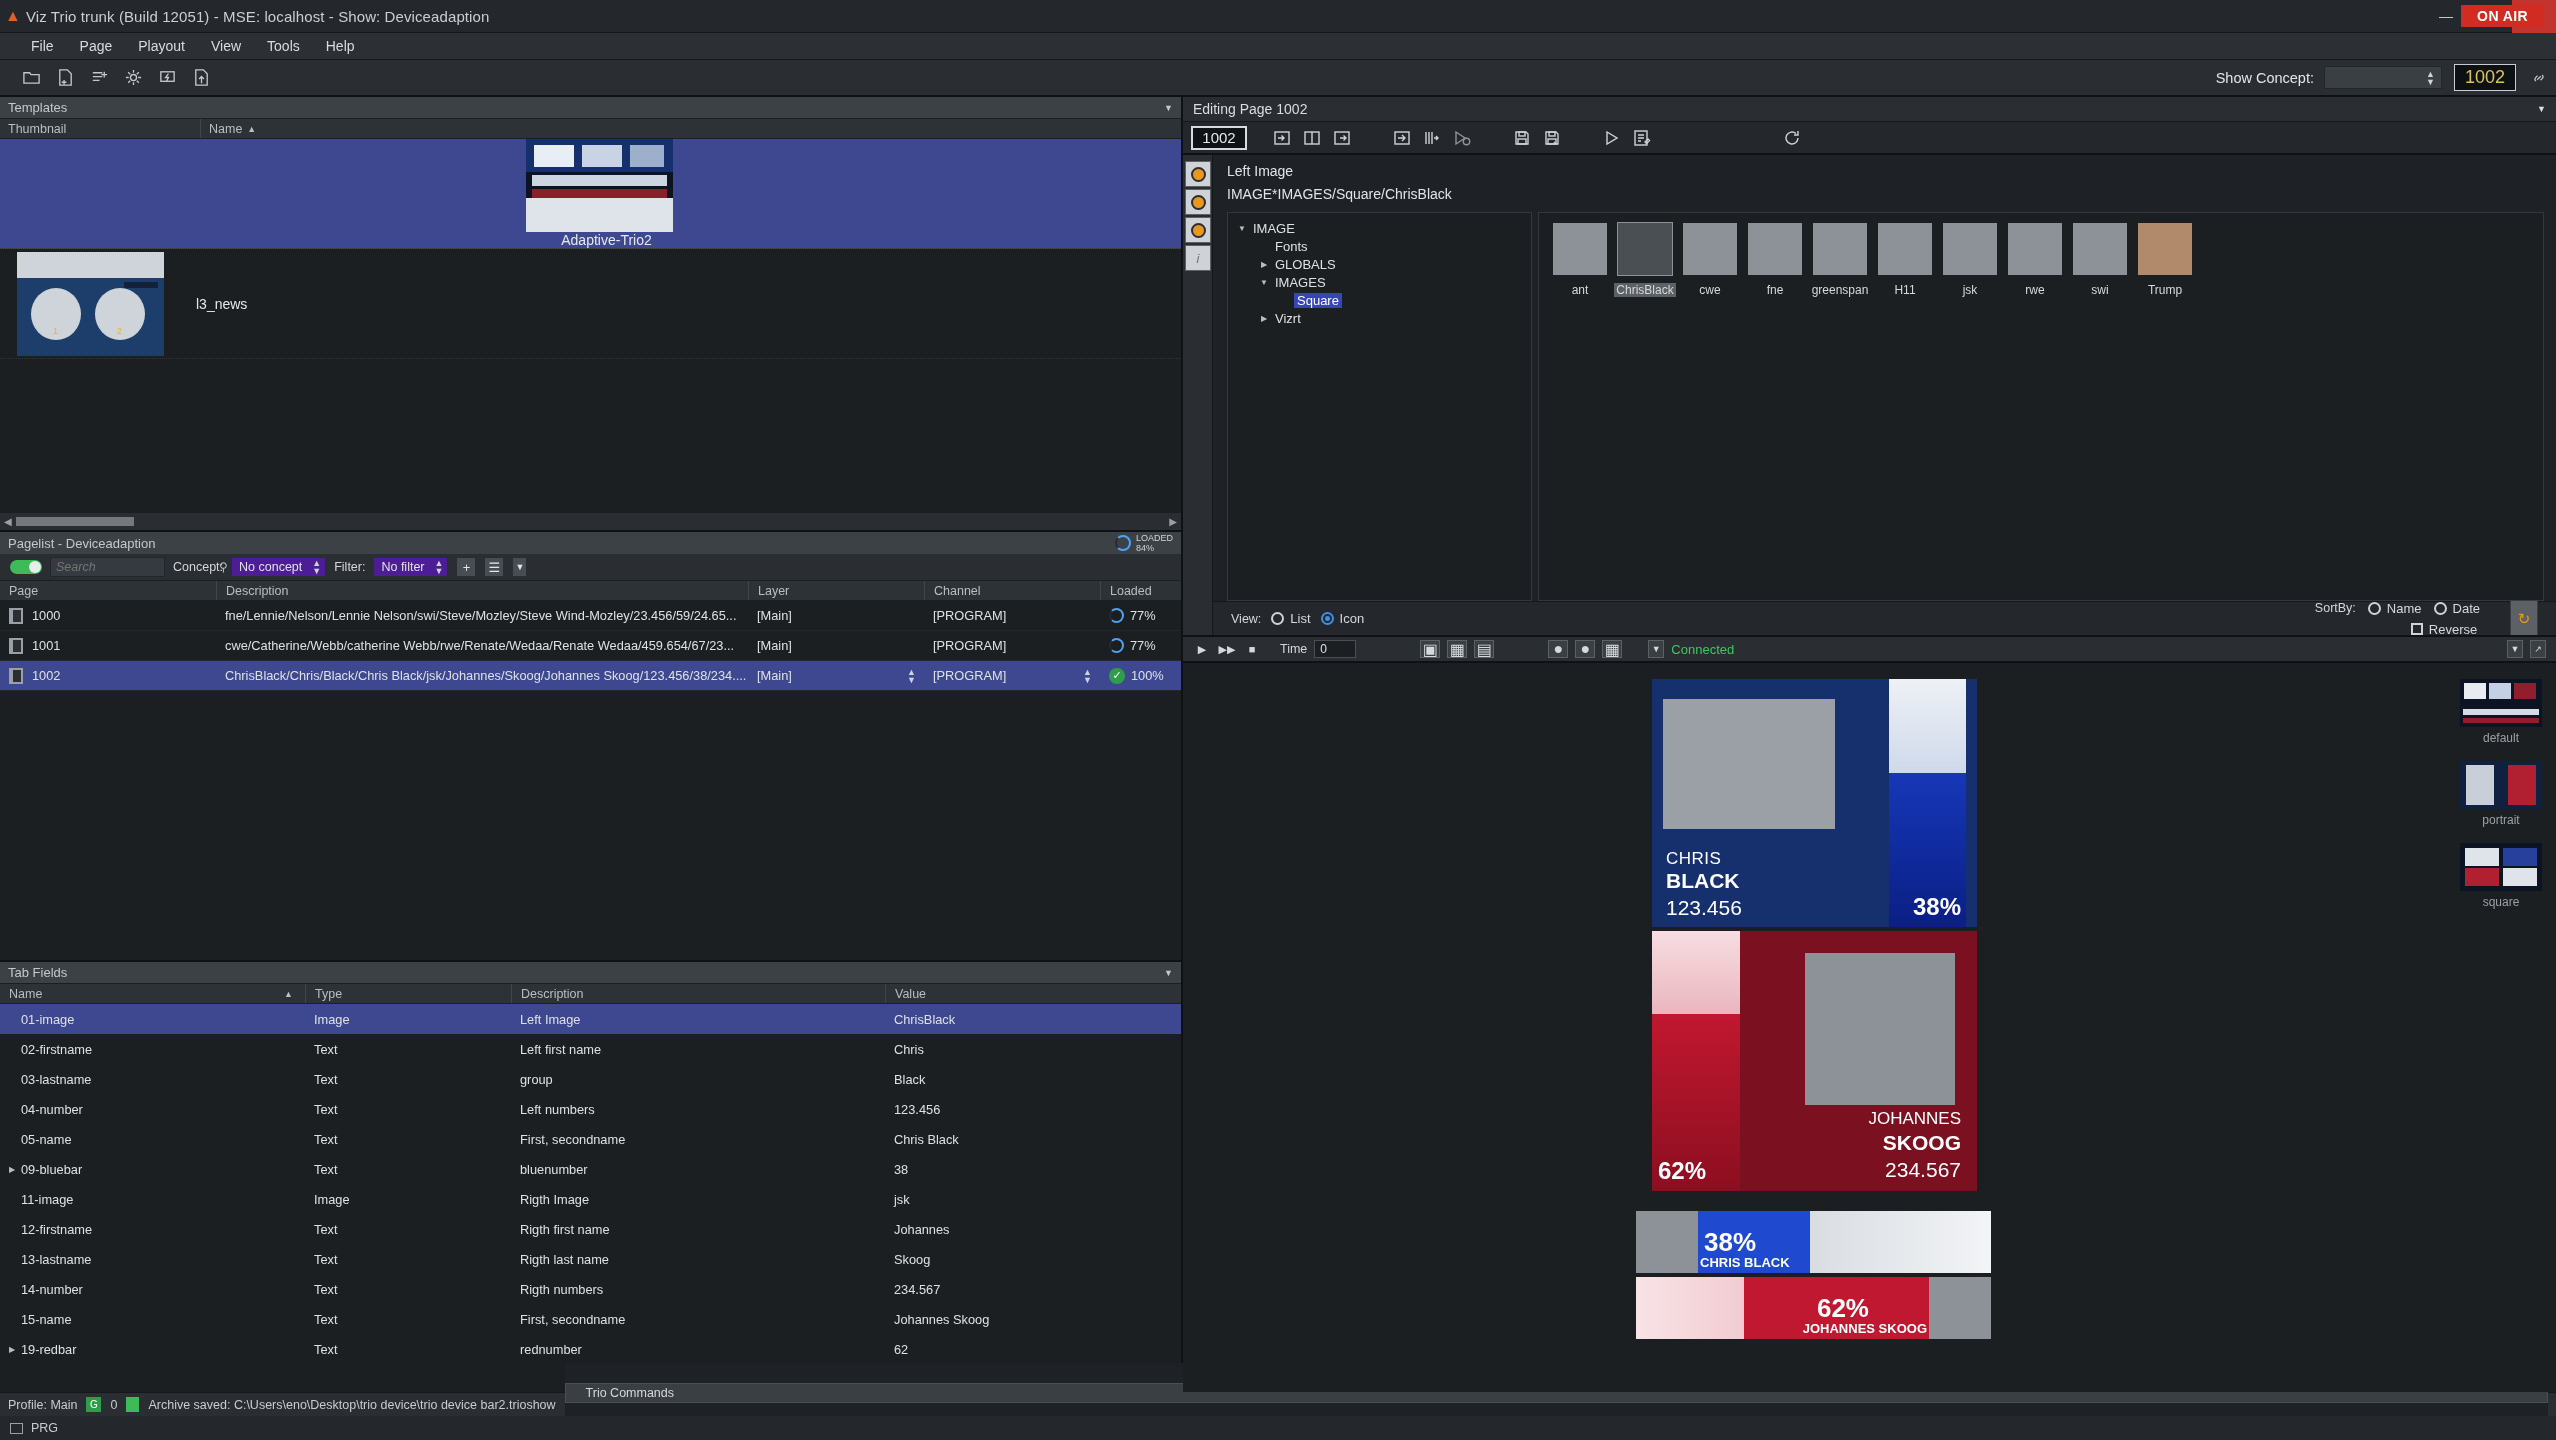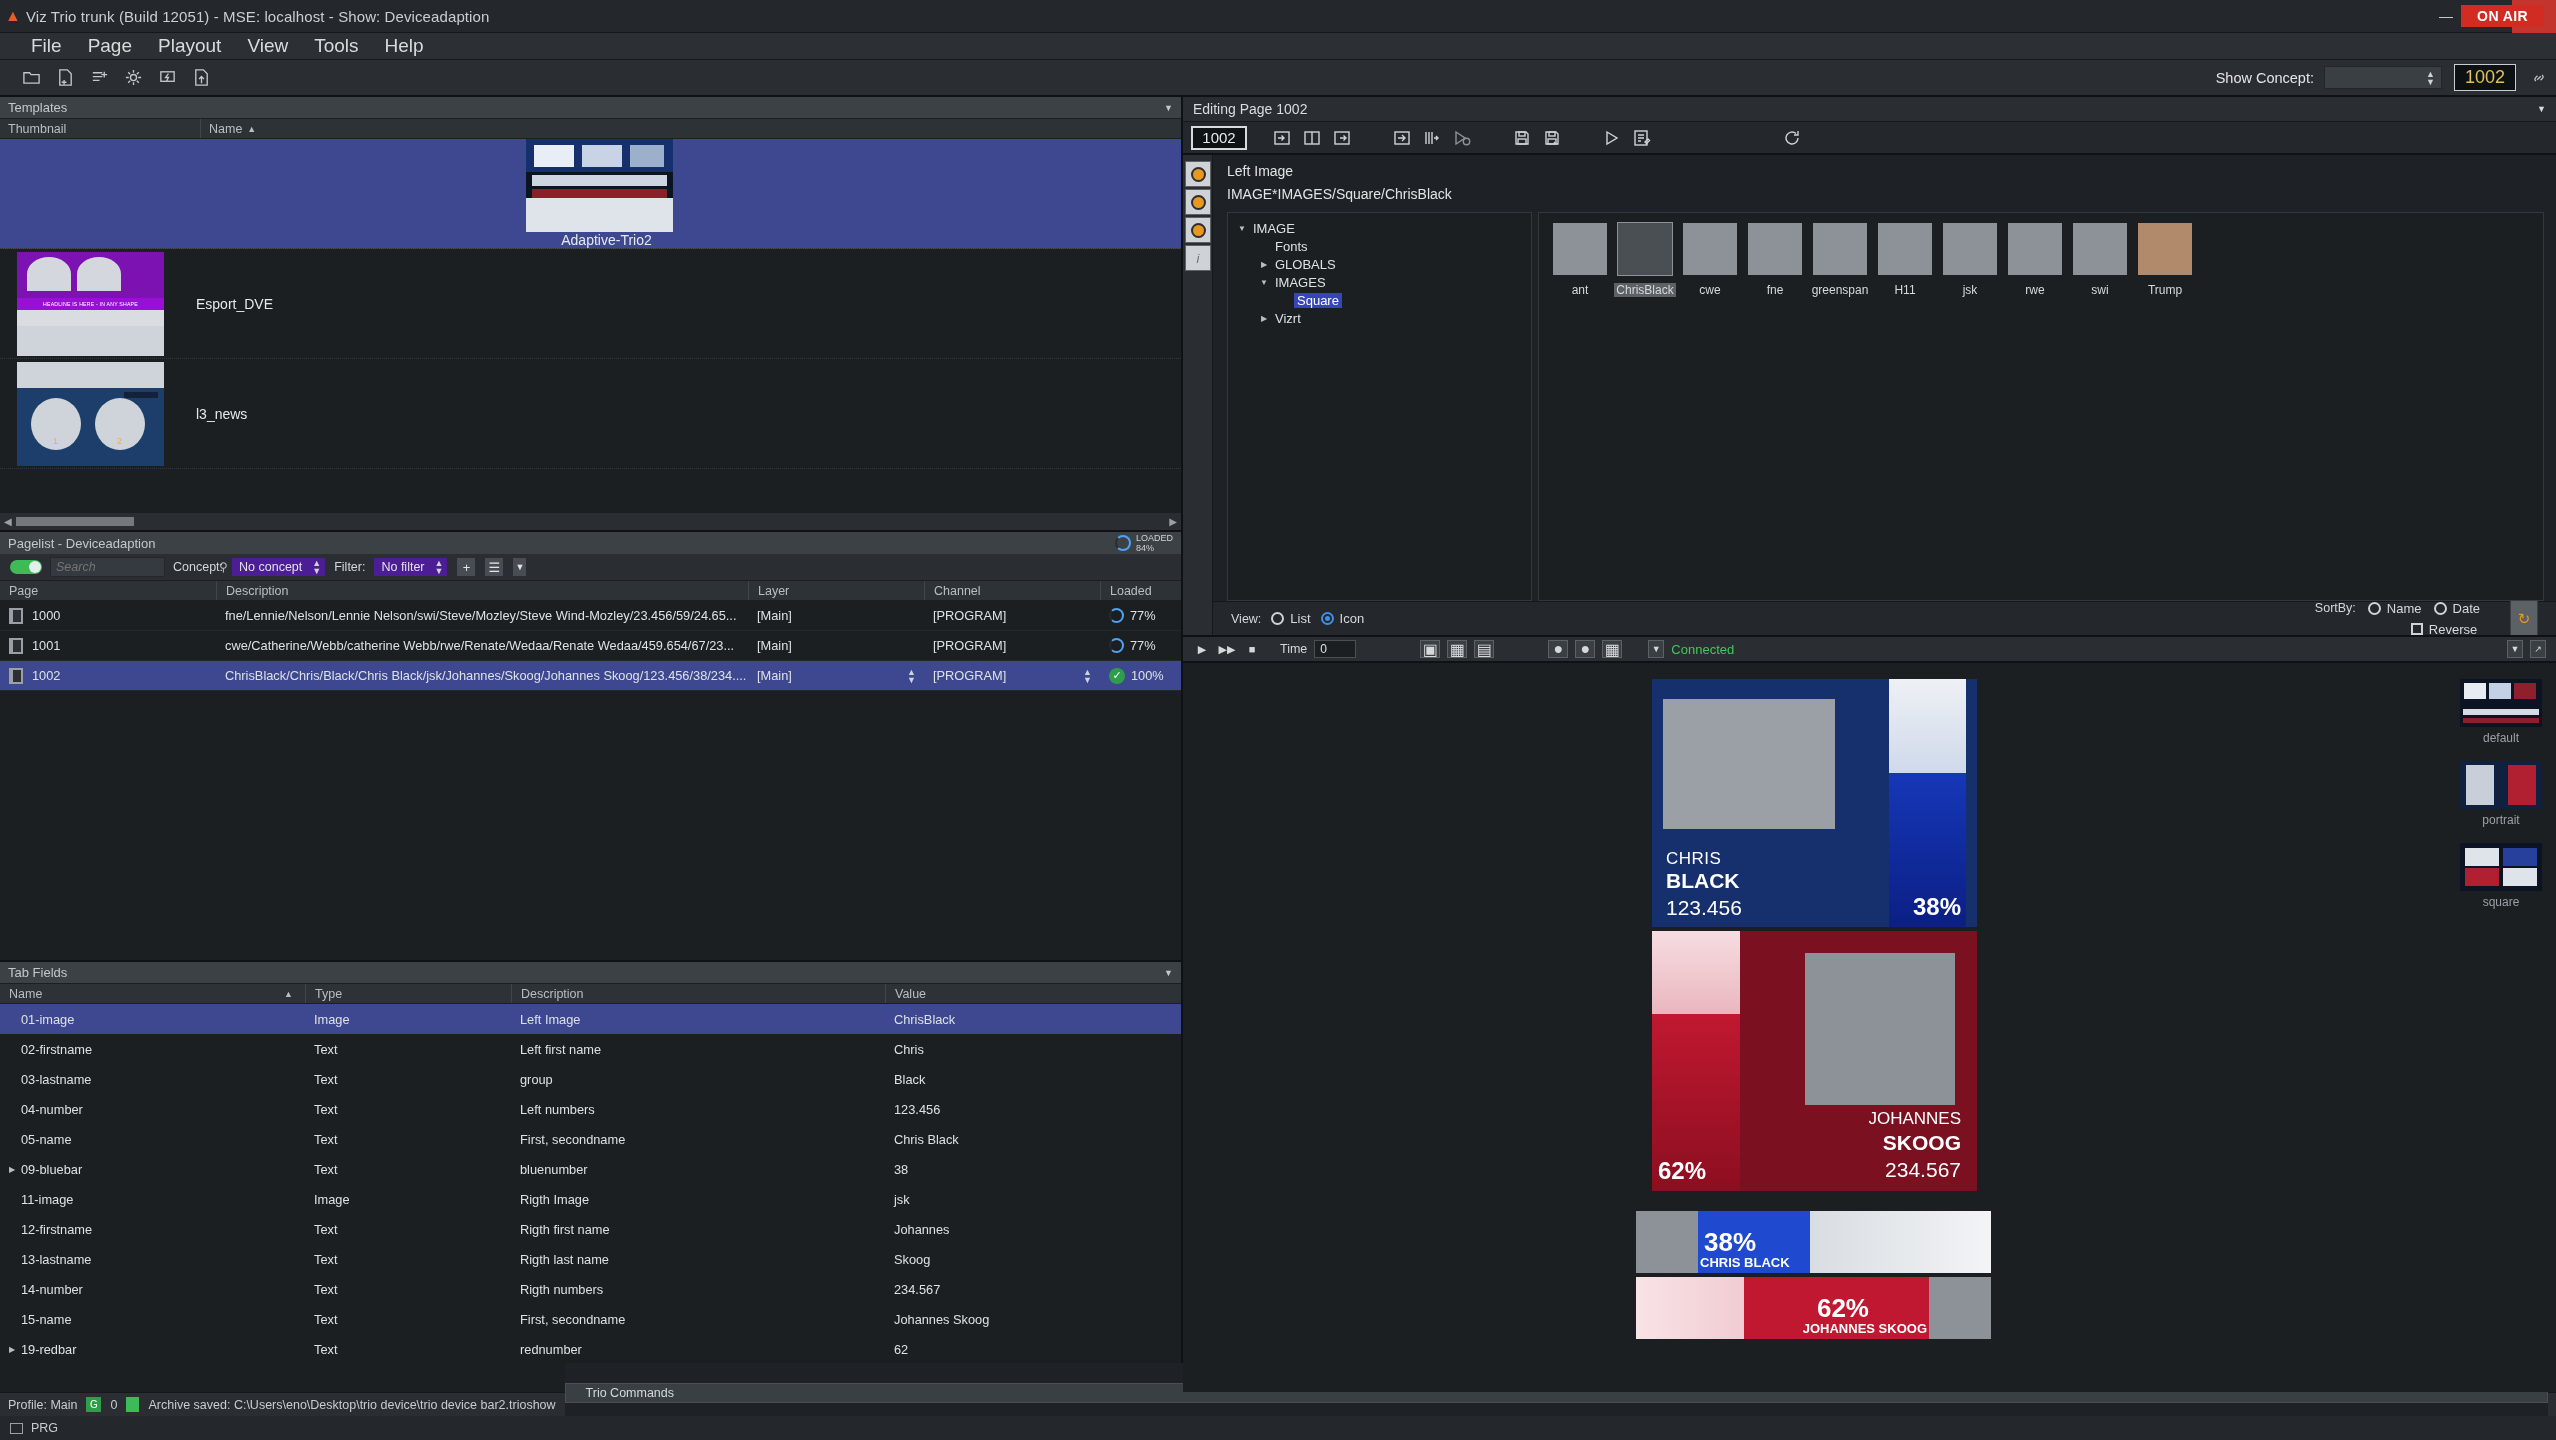--- a/index.html
+++ b/index.html
@@ -24,21 +24,21 @@
             font-size:14px; color:#c3c8cd; }
   .winbtn.close { background:#c4342f; color:#fff; }
   .onair {
     background:#d12b22; color:#fff; font-size:14px; font-weight:bold;
     padding:3px 16px; margin-left:10px; margin-right:6px; letter-spacing:.4px;
   }
 
   
   .menubar { height:27px; background:#2c3034; display:flex; align-items:center; padding-left:18px;
              border-bottom:1px solid #15181b; flex:0 0 27px; }
-  .menubar .mi { font-size:19px; color:#d8dbde; padding:2px 13px; }
+  .menubar .mi { font-size:14px; color:#d8dbde; padding:2px 13px; }
 
   
   .toolbar { height:37px; background:#2a2e32; display:flex; align-items:center; padding-left:14px;
              border-bottom:2px solid #0f1214; flex:0 0 37px; position:relative; }
   .tbtn { width:34px; height:30px; display:flex; align-items:center; justify-content:center; }
   .tbtn svg { width:19px; height:19px; }
   .toolbar .tbspacer { flex:1; }
   .sc-label { font-size:14.5px; color:#e3e6e9; margin-right:10px; }
   .sc-select {
     width:118px; height:23px; background:#3a3f44; border:1px solid #23272b;
@@ -406,32 +406,20 @@
                 <div class="bar"></div>
                   <div class="bar2"></div>
                 <div class="lab">62%</div>
                 <div class="lab2">38%</div>
                 <div class="bt"></div>
               </div>
             </div>
             <div class="tmpl-name">Adaptive-Trio2</div>
           </div>
 
-          <div class="tmpl-row">
-            <div class="tmpl-thumb">
-              <div class="th-b">
-                <div class="pp"></div>
-                  <div class="g1"></div>
-                  <div class="g2"></div>
-                <div class="hl">HEADLINE IS HERE - IN ANY SHAPE</div>
-                <div class="bt"></div>
-              </div>
-            </div>
-            <div class="tmpl-name">Esport_DVE</div>
-          </div>
 
           <div class="tmpl-row">
             <div class="tmpl-thumb">
               <div class="th-c">
                 <div class="mid"></div>
                   <div class="tg"></div>
                 <div class="g1"></div>
                   <div class="g2"></div>
                 <div class="n1">1</div>
                 <div class="n2">2</div>

